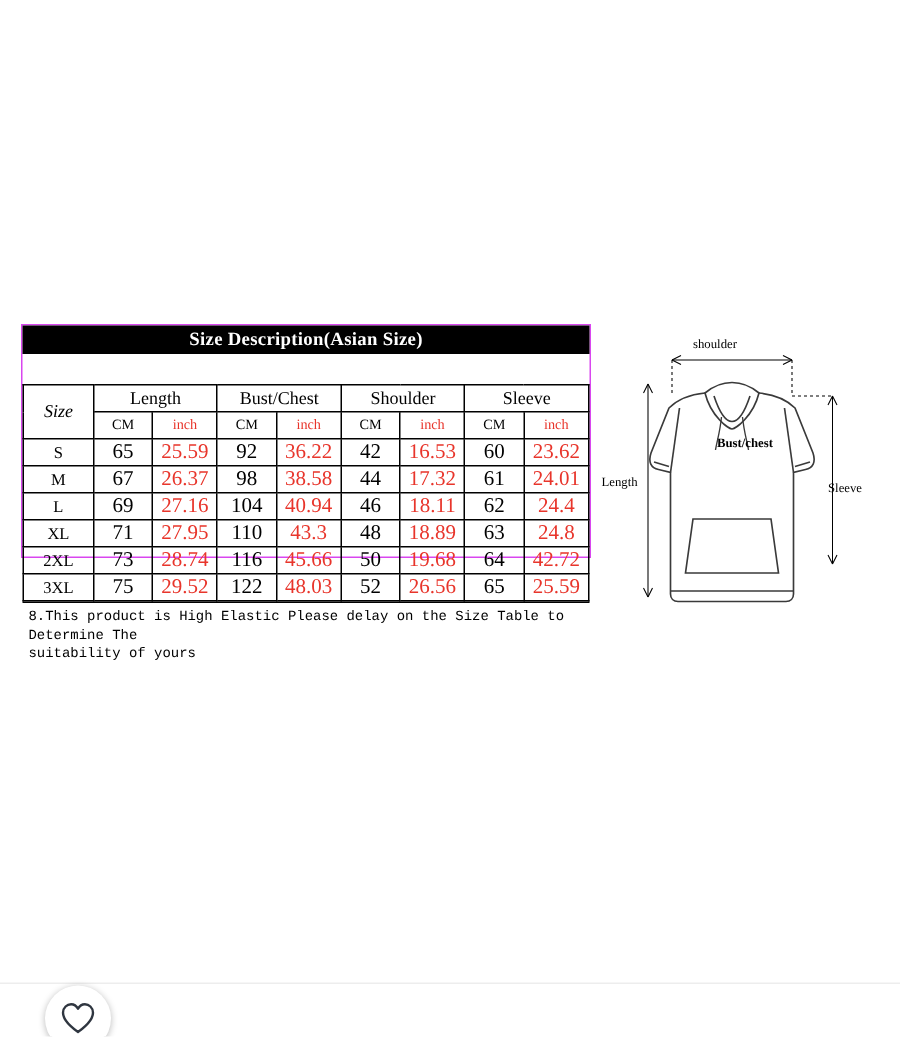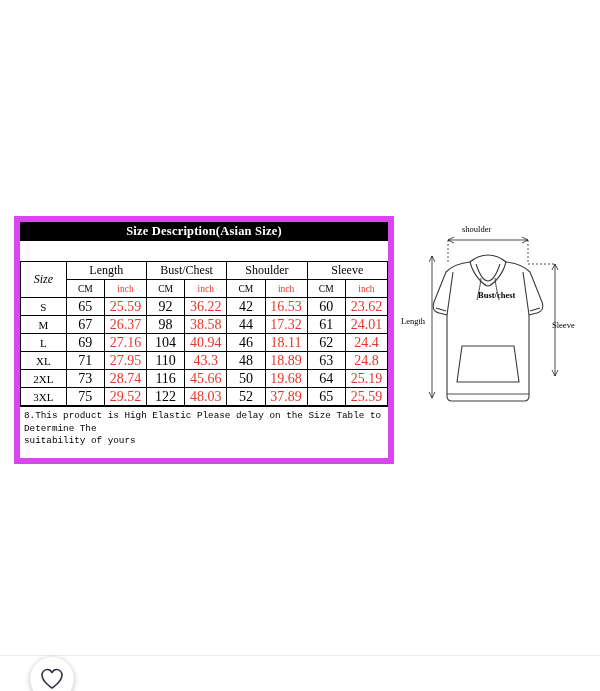--- a/index.html
+++ b/index.html
@@ -24,22 +24,22 @@
     height: 212px;
     background: #ffffff;
   }
 
   
   #table-block {
     position: absolute;
     left: 0px;
     top: 0px;
     width: 380px;
-    height: 248px;
-    border: 6px solid #d946ef;
+    height: 156px;
+    border: 1px solid #d946ef;
     box-sizing: border-box;
     background: #fff;
   }
 
   #table-title {
     height: 19px;
     background: #000;
     color: #fff;
     font-weight: bold;
     font-size: 12.5px;
@@ -227,30 +227,30 @@
       </tr>
       <tr>
         <td class="lbl">2XL</td>
         <td class="val-cm">73</td>
         <td class="val-in">28.74</td>
         <td class="val-cm">116</td>
         <td class="val-in">45.66</td>
         <td class="val-cm">50</td>
         <td class="val-in">19.68</td>
         <td class="val-cm">64</td>
-        <td class="val-in">25.19</td>
+        <td class="val-in">42.72</td>
       </tr>
       <tr>
         <td class="lbl">3XL</td>
         <td class="val-cm">75</td>
         <td class="val-in">29.52</td>
         <td class="val-cm">122</td>
         <td class="val-in">48.03</td>
         <td class="val-cm">52</td>
-        <td class="val-in">37.89</td>
+        <td class="val-in">26.56</td>
         <td class="val-cm">65</td>
         <td class="val-in">25.59</td>
       </tr>
     </tbody>
       </table>
 
     <div id="notes">
       <div>8.This product is High Elastic   Please delay on the Size Table to Determine The</div>
       <div>suitability of yours</div>
     </div>

